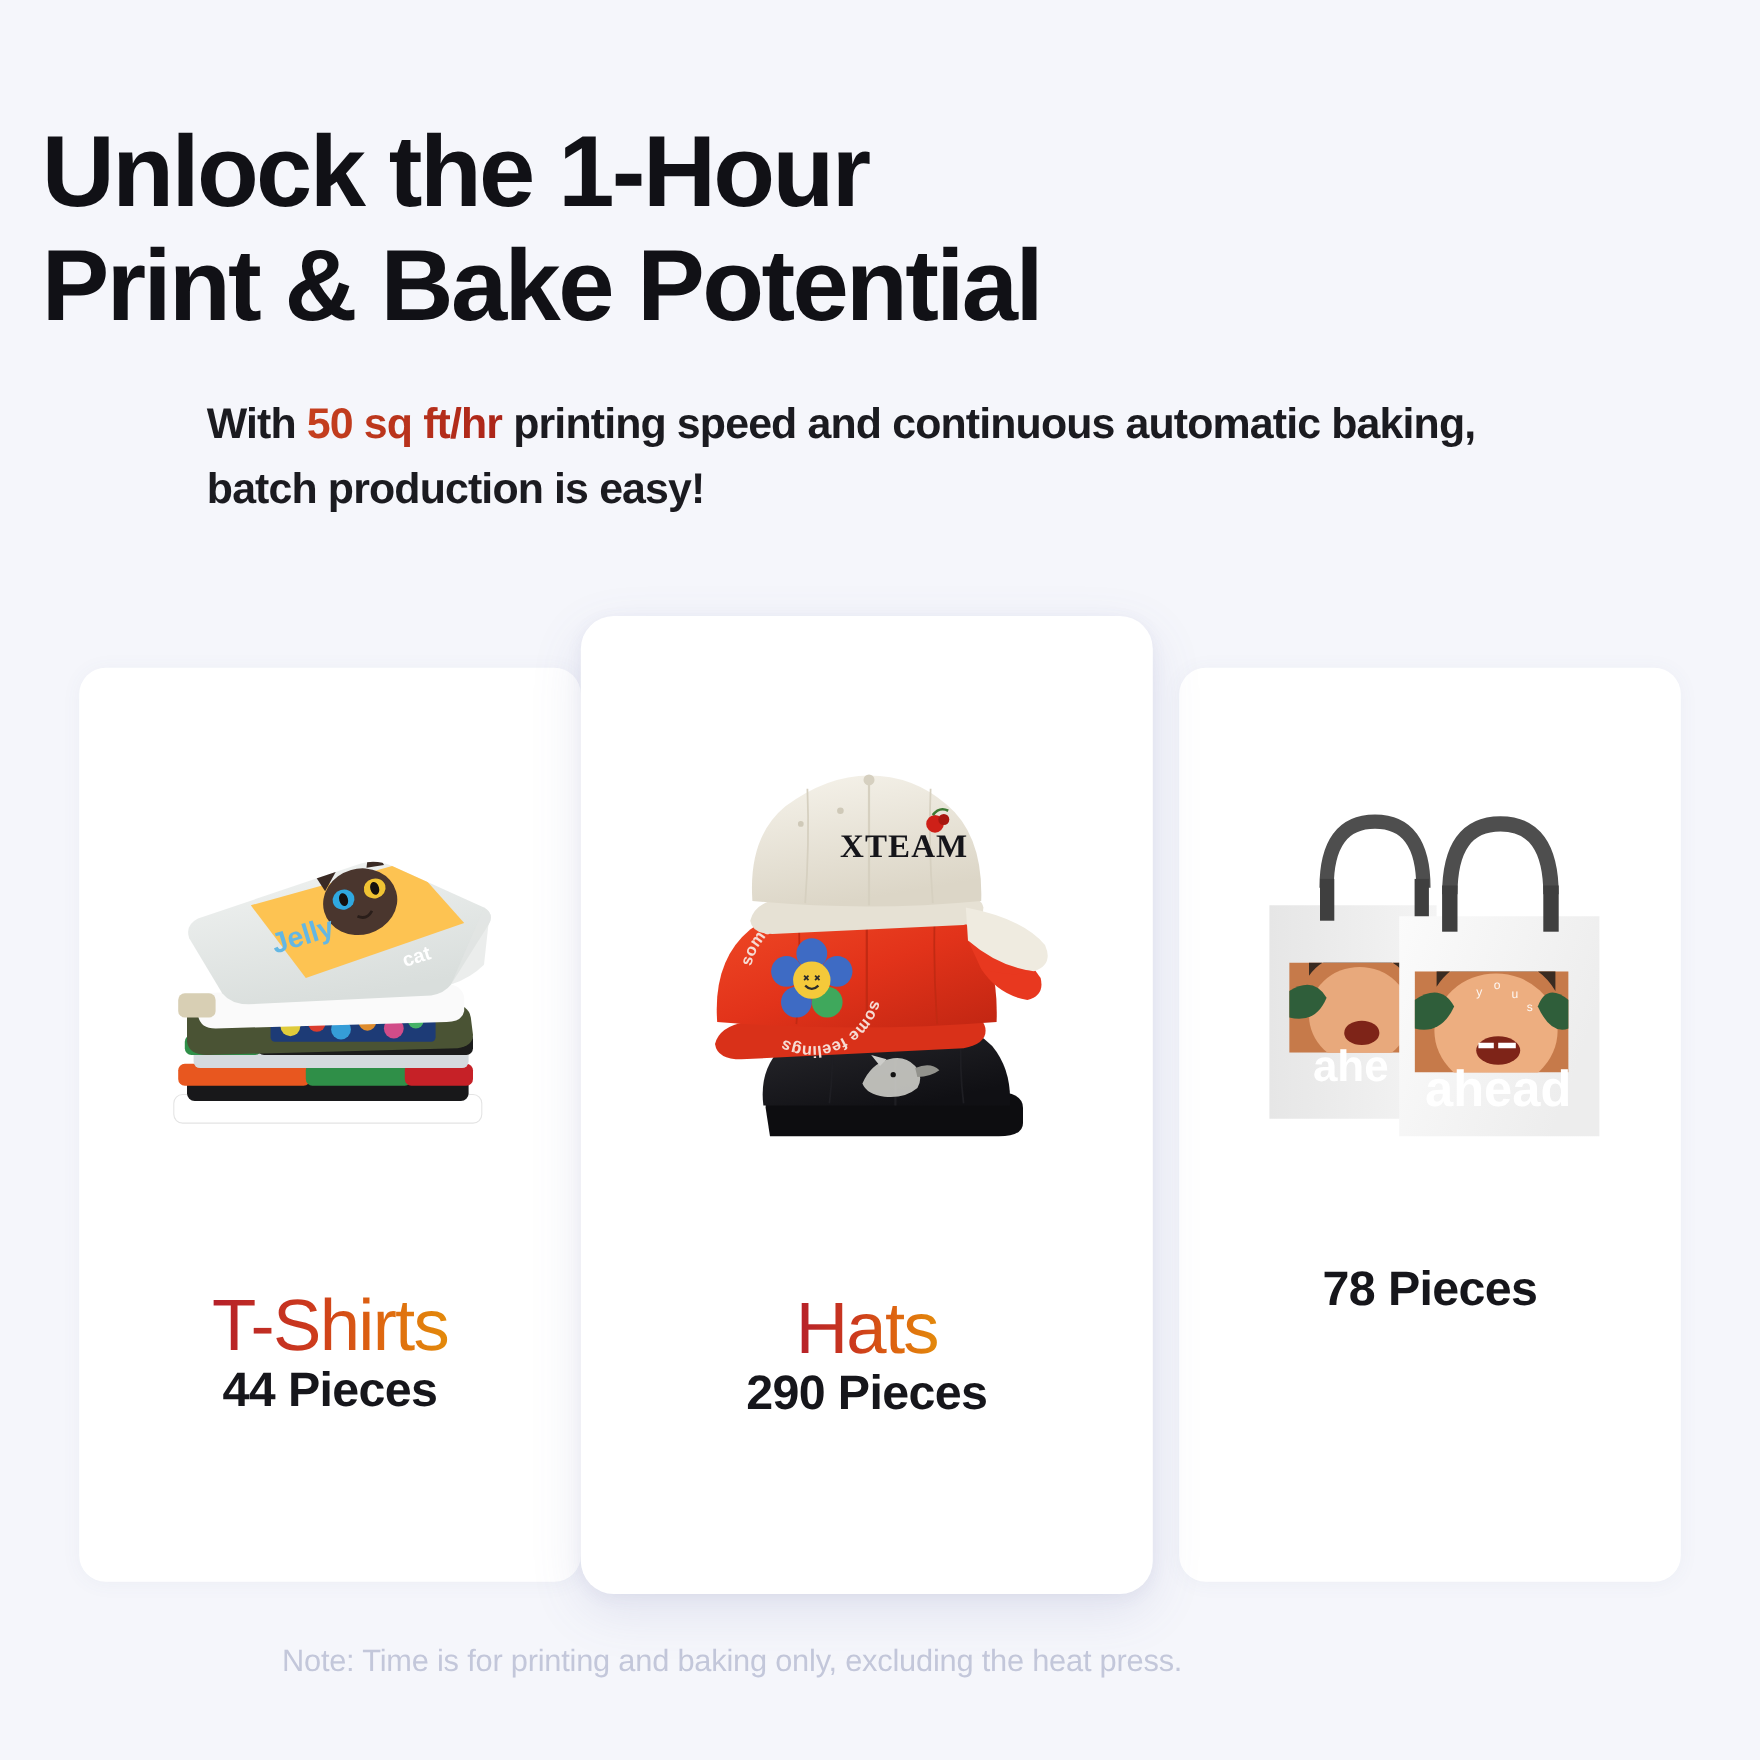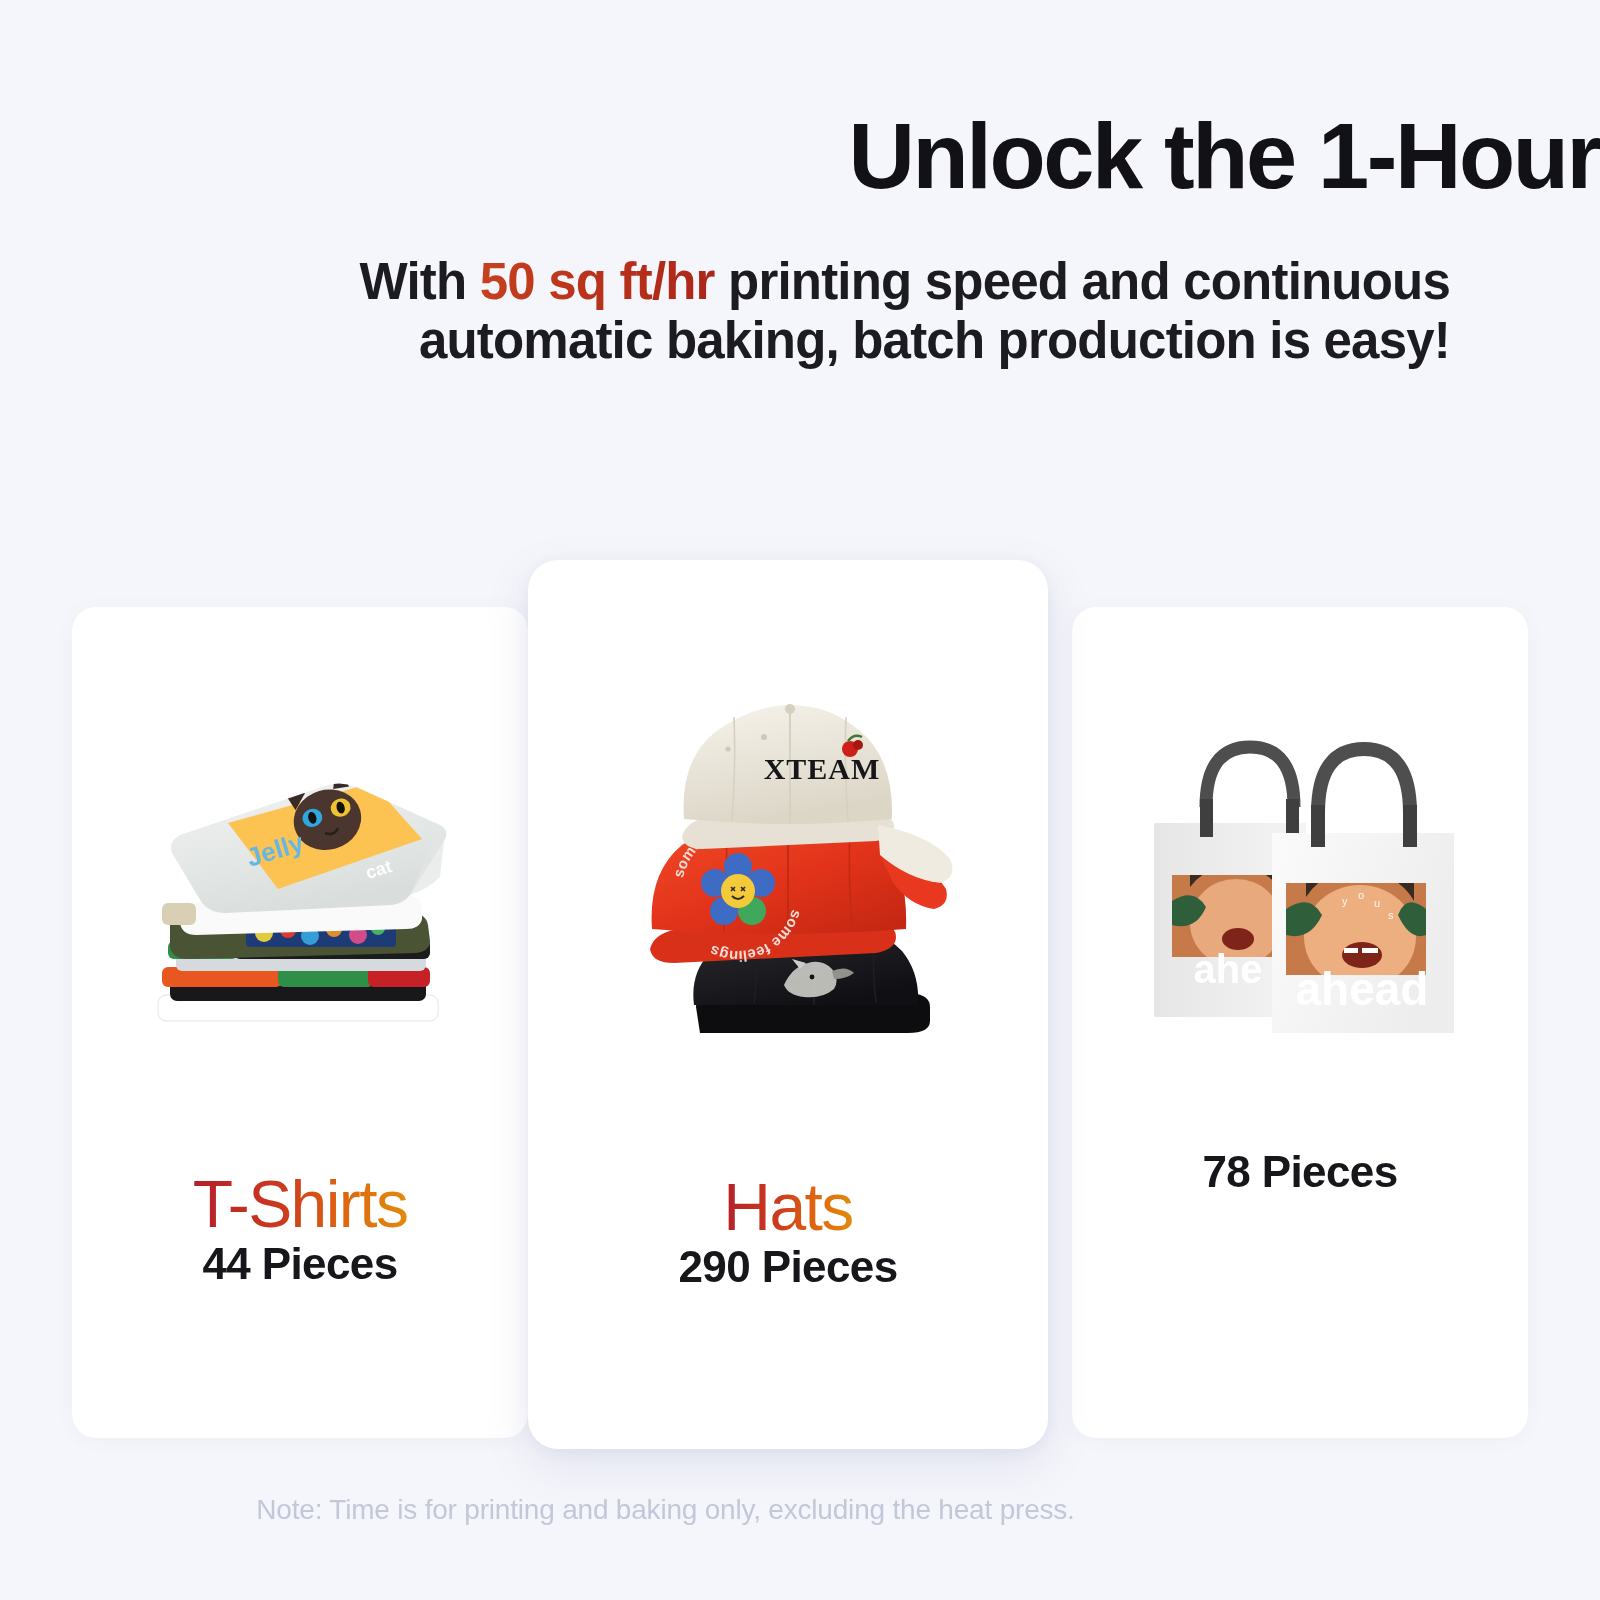--- a/index.html
+++ b/index.html
@@ -23,37 +23,38 @@
     background: #f5f6fb;
   }
 
   
   .header {
     position: absolute;
     top: 0;
     left: 0;
     width: 1600px;
     padding-top: 104px;
-    text-align: right;
+    text-align: left;
+    padding-left: 38px;
   }
 
   .headline {
     font-size: 92px;
     line-height: 104px;
     font-weight: 800;
     letter-spacing: -2.4px;
     color: #111116;
     font-family: "Liberation Sans", sans-serif;
   }
 
   .headline .line { display: block; }
 
   .subhead {
     margin-top: 44px;
-    font-size: 51px;
+    font-size: 39px;
     line-height: 59px;
     font-weight: 600;
     letter-spacing: -0.8px;
     color: #1b1b20;
     padding: 0 150px;
   }
 
   .subhead .accent {
     font-weight: 800;
     background-image: linear-gradient(100deg, #c6411f 0%, #ab2418 100%);
@@ -157,20 +158,21 @@
   }
 </style>
 </head>
 <body>
 
 <div class="poster">
 
   <div class="header">
     <h1 class="headline">
       <span class="line">Unlock the 1-Hour</span>
+      <span class="line">Print &amp; Bake Potential</span>
     </h1>
     <p class="subhead"><span>With </span><span class="accent">50 sq ft/hr</span><span> printing speed and continuous automatic baking, batch production is easy!</span></p>
   </div>
 
   <div class="cards">
 
     <div class="card side card-tshirts">
       <div class="art">
         <svg width="380" height="320" viewBox="0 0 380 320">
           <defs>

